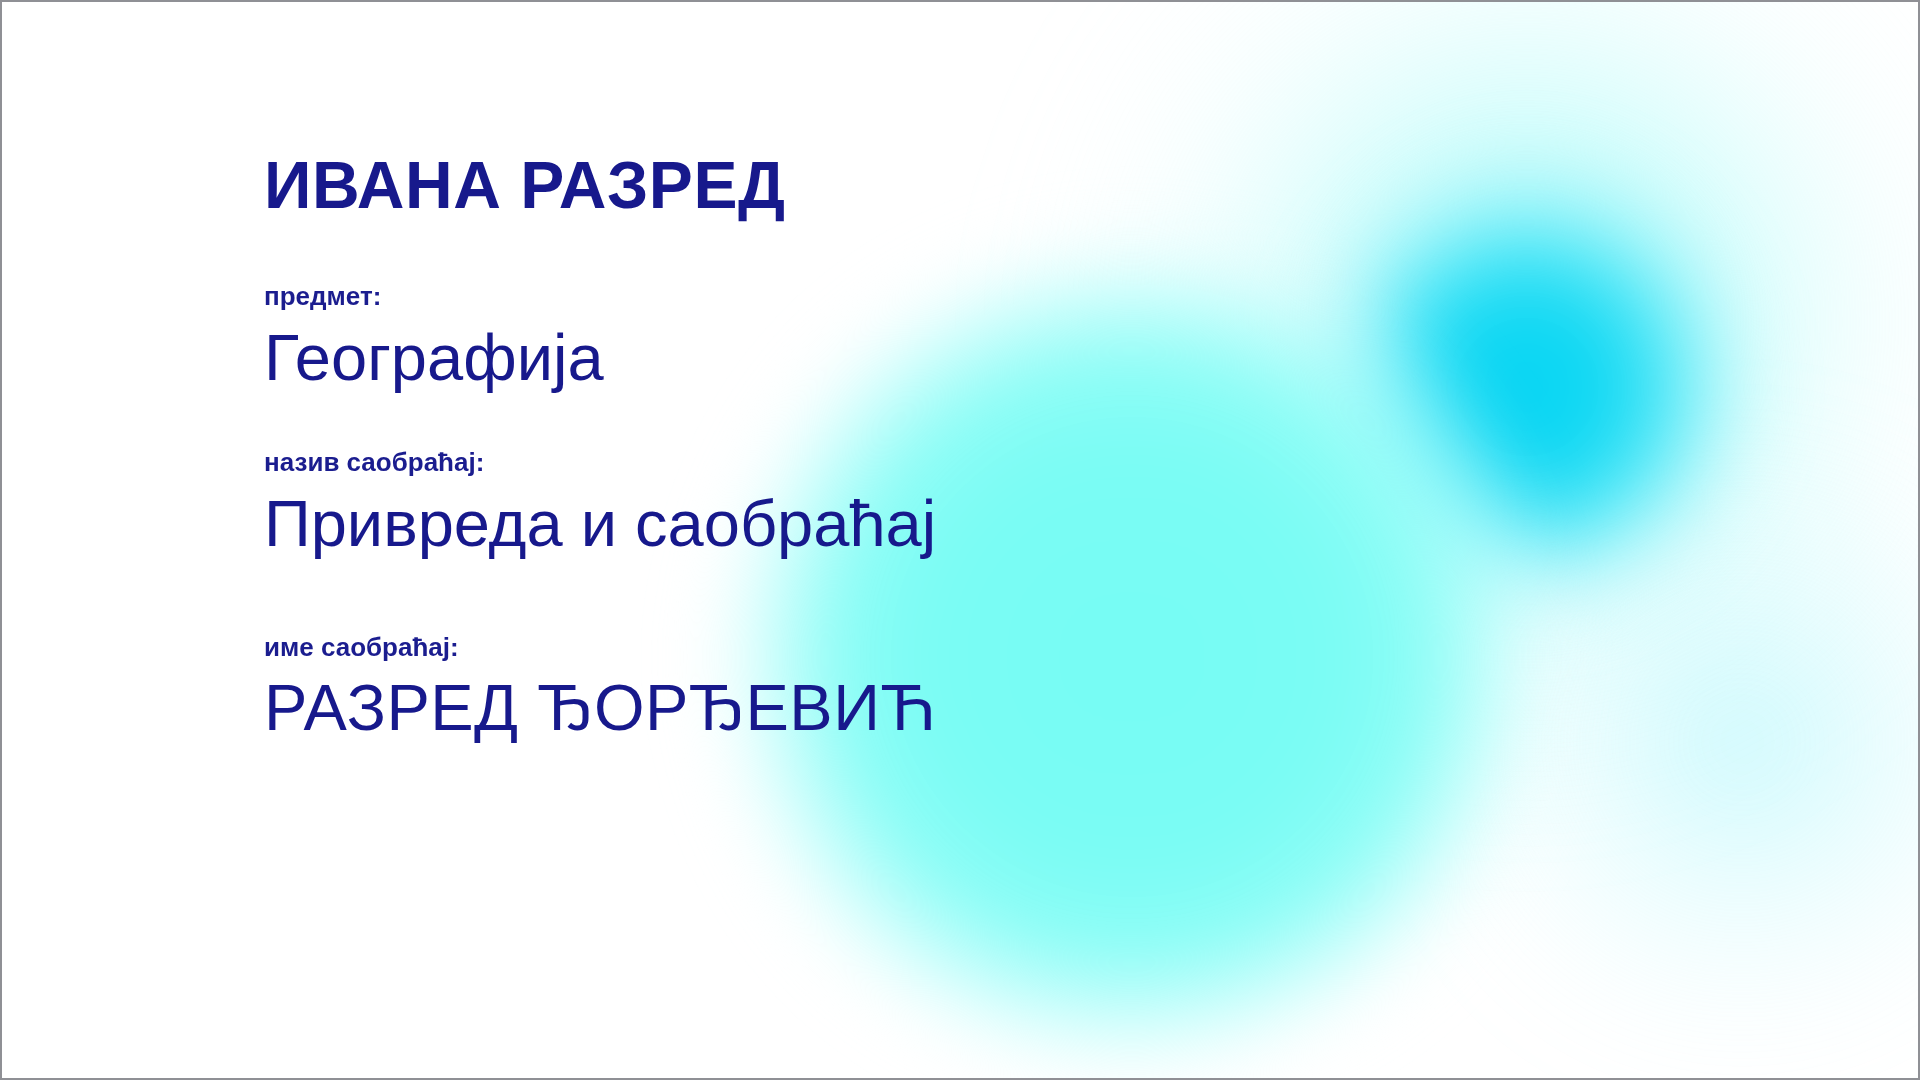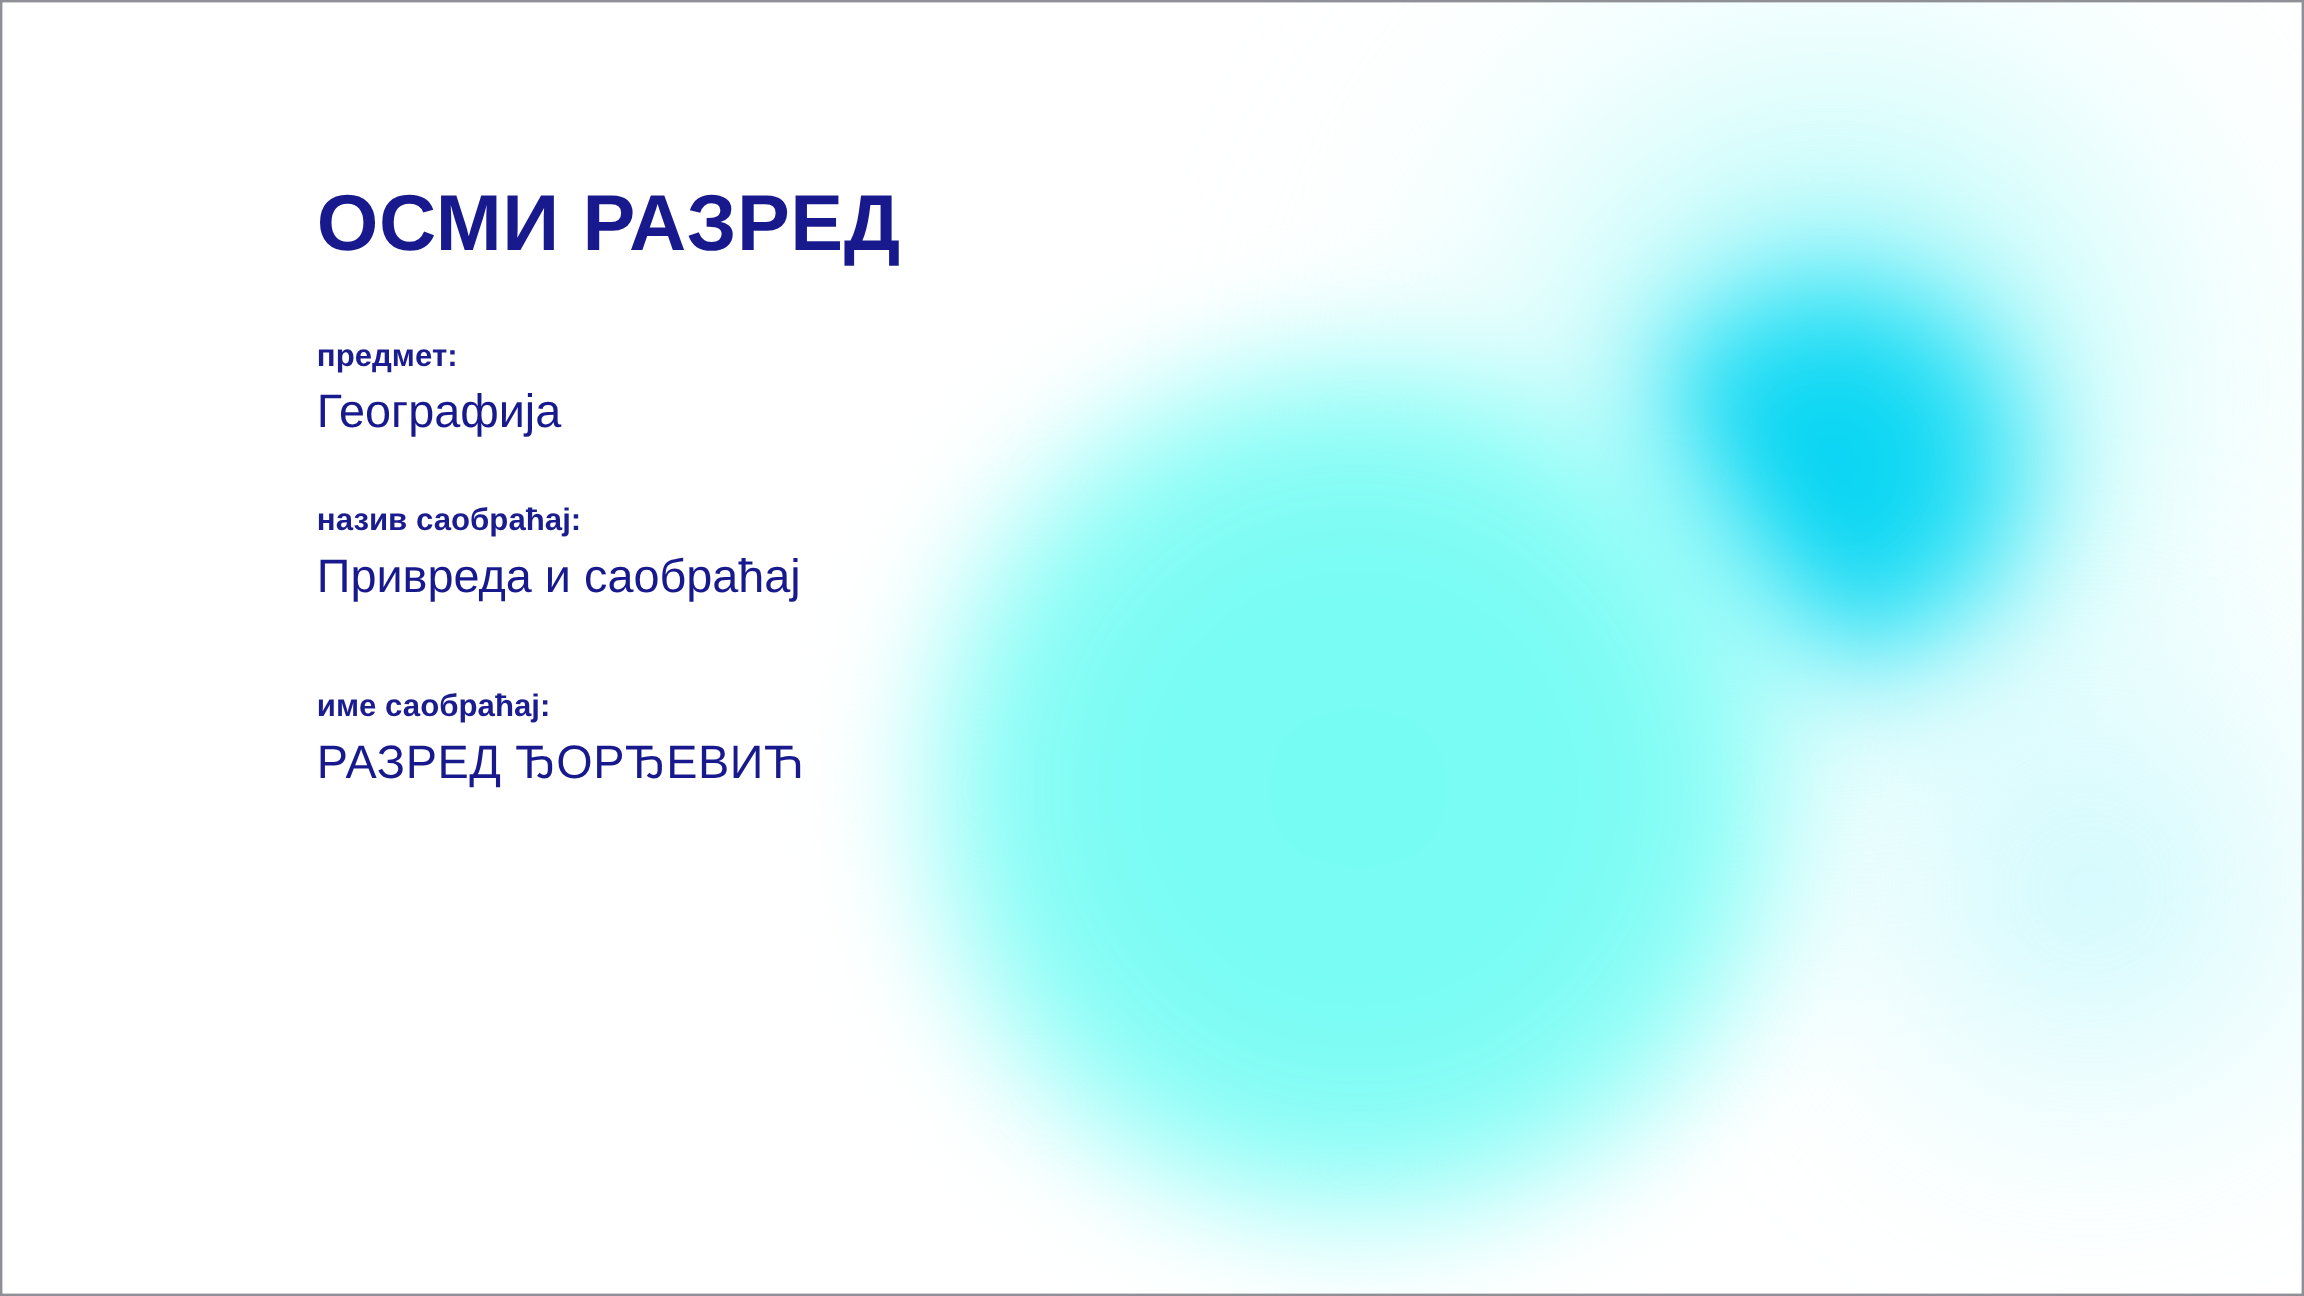--- a/index.html
+++ b/index.html
@@ -118,21 +118,21 @@
   .field-label {
     font-size: 26px;
     font-weight: 600;
     color: #1b1d8f;
     line-height: 1.25;
     margin: 0 0 9px 0;
     white-space: nowrap;
   }
 
   .field-value {
-    font-size: 39px;
+    font-size: 65px;
     font-weight: 400;
     color: #17198c;
     line-height: 1.12;
     margin: 0;
     white-space: nowrap;
   }
 
   #value-lecturer { letter-spacing: 0.5px; }
 </style>
 </head>
@@ -142,21 +142,21 @@
 
   <div id="orb-layer">
     <div class="orb" id="orb-haze"></div>
     <div class="orb" id="orb-bleed"></div>
     <div class="orb" id="orb-small"></div>
     <div class="orb" id="orb-large"></div>
   </div>
 
   <div id="text-block">
 
-    <h1 id="page-title">ОСМИ РАЗРЕД</h1>
+    <h1 id="page-title">ИВАНА РАЗРЕД</h1>
 
     <div class="field-group" id="group-subject">
       <p class="field-label">предмет:</p>
       <p class="field-value">Географија</p>
     </div>
 
     <div class="field-group" id="group-lesson">
       <p class="field-label">назив саобраћај:</p>
       <p class="field-value">Привреда и саобраћај</p>
     </div>

